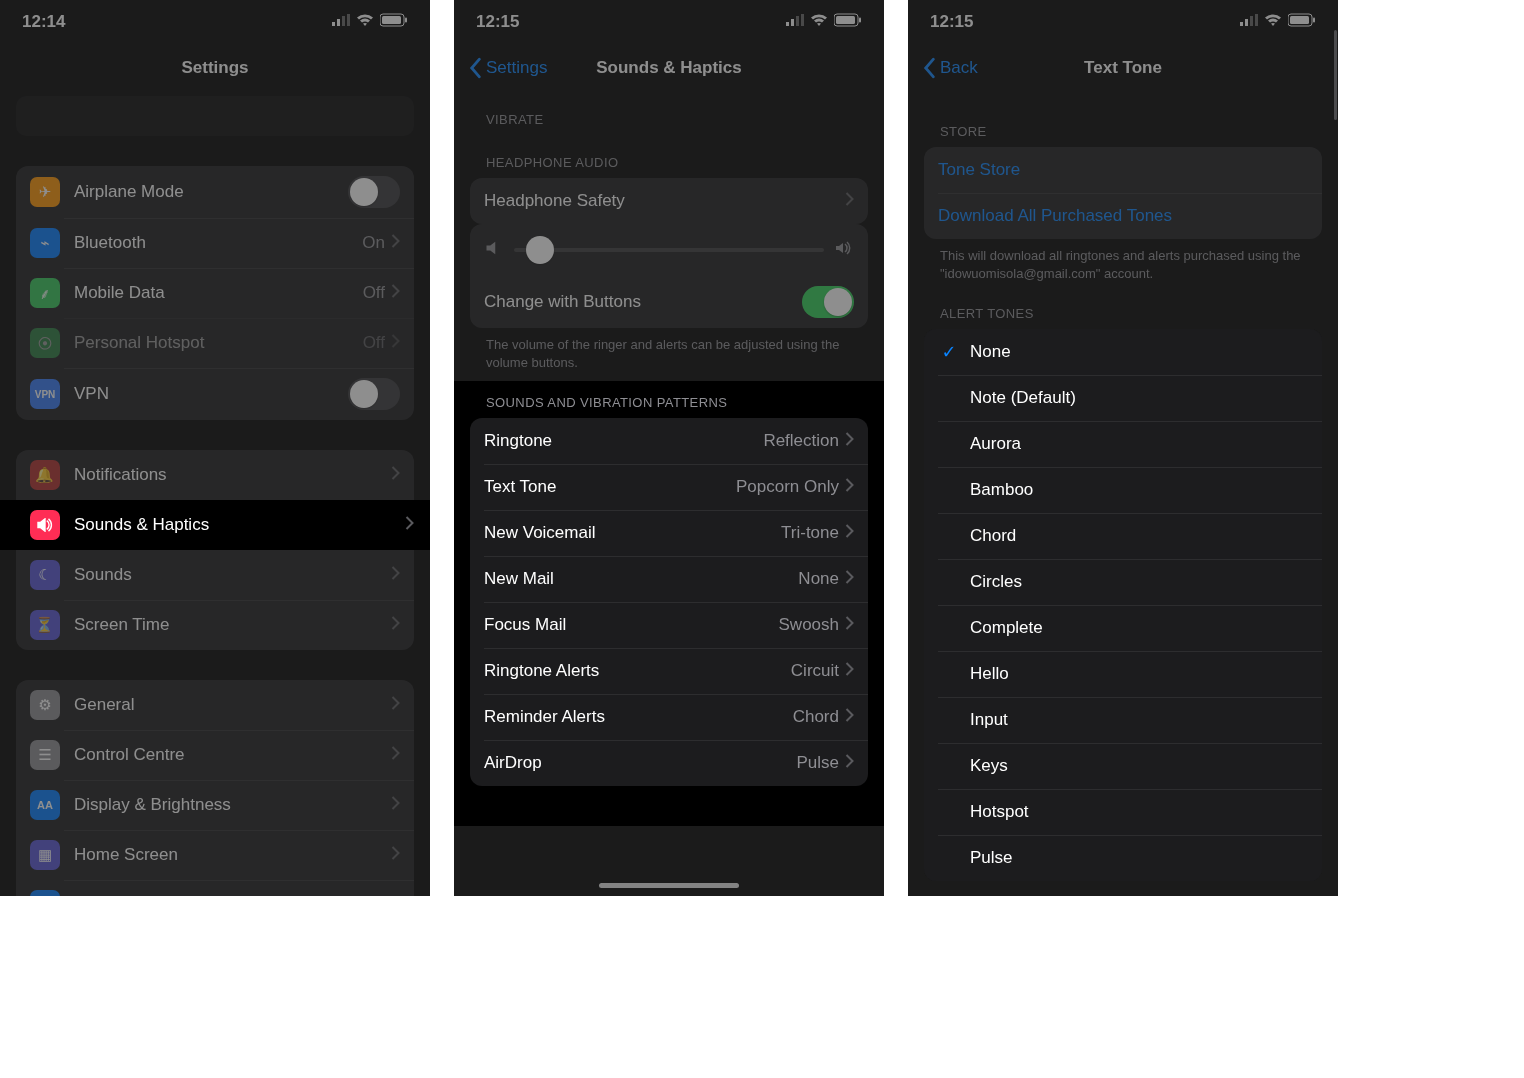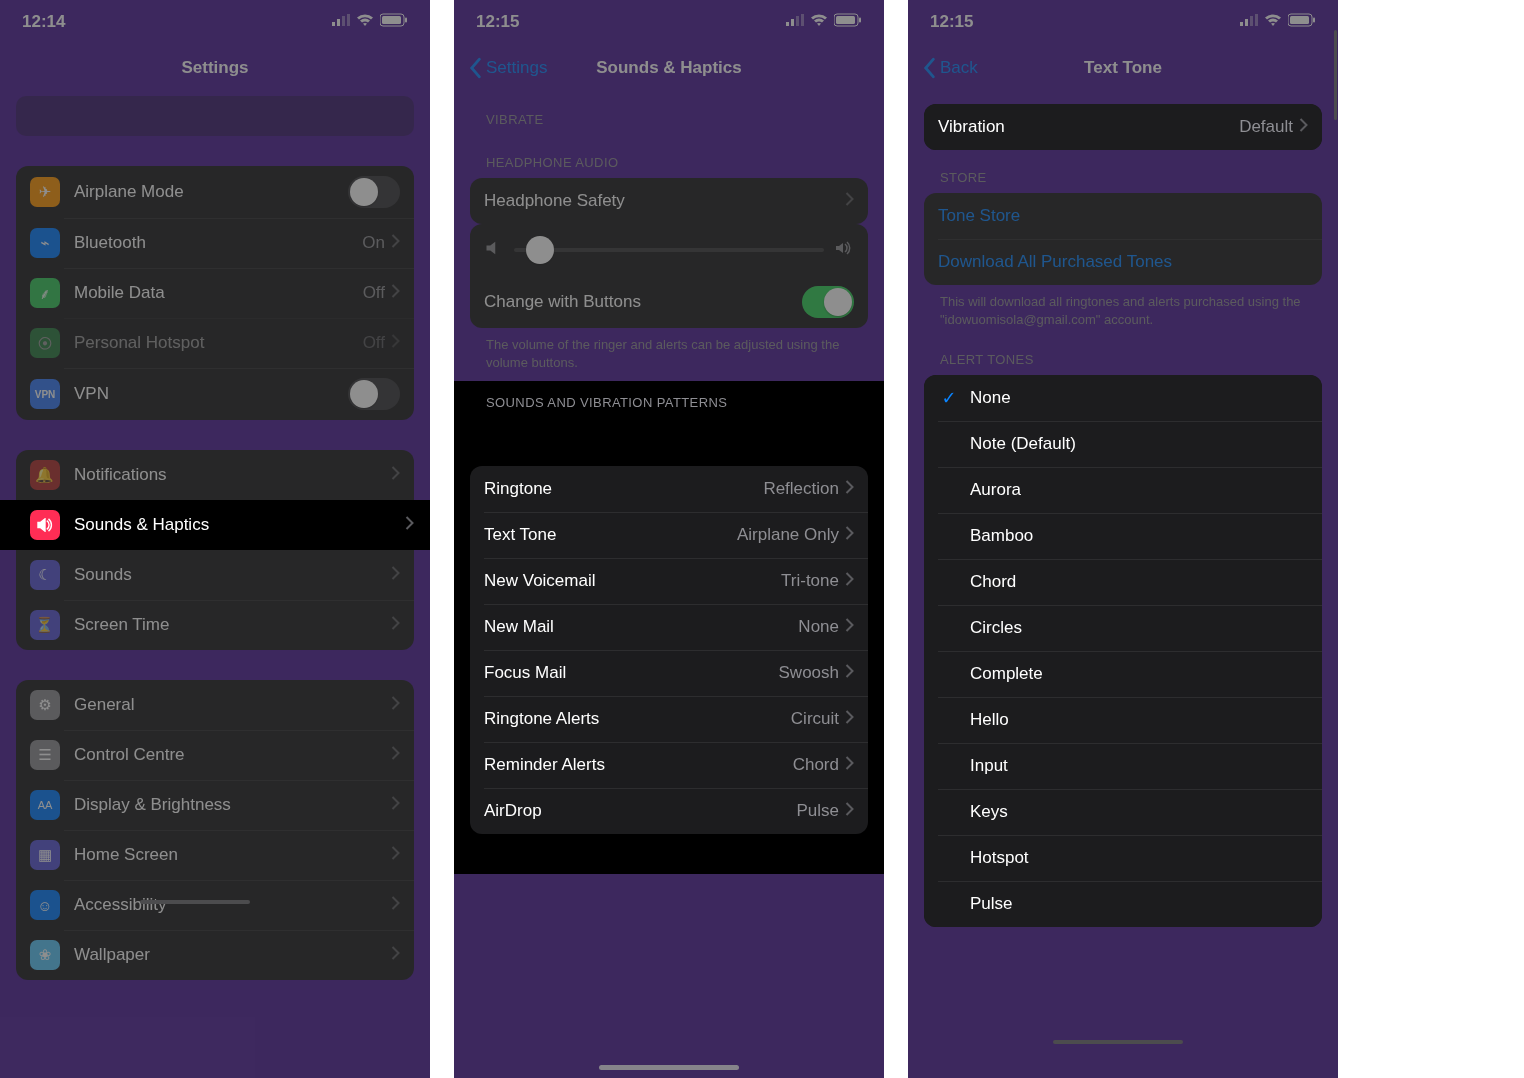--- a/index.html
+++ b/index.html
@@ -8,22 +8,22 @@
     font-family: -apple-system, BlinkMacSystemFont, "Segoe UI", Helvetica, Arial, sans-serif;
     width: 1524px;
     height: 1078px;
     overflow: hidden;
     display: flex;
     gap: 24px;
     padding: 0;
   }
   .phone {
     width: 430px;
-    height: 1078px;
-    background: #4c1d95;
+    height: 896px;
+    background: #000000;
     position: relative;
     overflow: hidden;
     flex: 0 0 auto;
   }
   .dim::after {
     content:"";
     position:absolute;
     inset:0;
     background: rgba(50,50,50,0.55);
     pointer-events:none;
@@ -75,21 +75,21 @@
   .section-footer {
     color:#8e8e93; font-size:13px;
     padding: 8px 32px 4px; line-height:1.35;
   }
   .group {
     margin: 0 16px;
     background:#1c1c1e;
     border-radius:12px;
     overflow:hidden;
   }
-  .group.highlight { background:#1c1c1e;margin-top:48px; }
+  .group.highlight { background:#1c1c1e; }
   .cell {
     display:flex;
     align-items:center;
     min-height:46px;
     padding: 10px 14px;
     color:#fff;
     font-size:17px;
     position:relative;
   }
   .cell + .cell::before {
@@ -292,21 +292,21 @@
           </svg></span>
     </div>
     <div class="cell">
       <span class="icon ic-gray">☰</span>
       <span class="label">Control Centre</span>
       <span class="chev"><svg viewBox="0 0 8 14">
             <path d="M1 1 L7 7 L1 13" fill="none" stroke="currentColor" stroke-width="2"></path>
           </svg></span>
     </div>
     <div class="cell">
-      <span class="icon ic-blue" style="font-size:11px;font-weight:400">AA</span>
+      <span class="icon ic-blue" style="font-size:11px;font-weight:700">AA</span>
       <span class="label">Display &amp; Brightness</span>
       <span class="chev"><svg viewBox="0 0 8 14">
             <path d="M1 1 L7 7 L1 13" fill="none" stroke="currentColor" stroke-width="2"></path>
           </svg></span>
     </div>
     <div class="cell">
       <span class="icon ic-indigo">▦</span>
       <span class="label">Home Screen</span>
       <span class="chev"><svg viewBox="0 0 8 14">
             <path d="M1 1 L7 7 L1 13" fill="none" stroke="currentColor" stroke-width="2"></path>
@@ -399,21 +399,21 @@
     <div class="group highlight" id="sounds-list">
         <div class="cell no-icon">
           <span class="label">Ringtone</span>
           <span class="value">Reflection</span>
           <span class="chev"><svg viewBox="0 0 8 14">
               <path d="M1 1 L7 7 L1 13" fill="none" stroke="currentColor" stroke-width="2"></path>
             </svg></span>
         </div>
         <div class="cell no-icon">
           <span class="label">Text Tone</span>
-          <span class="value">Airplane Only</span>
+          <span class="value">Popcorn Only</span>
           <span class="chev"><svg viewBox="0 0 8 14">
               <path d="M1 1 L7 7 L1 13" fill="none" stroke="currentColor" stroke-width="2"></path>
             </svg></span>
         </div>
         <div class="cell no-icon">
           <span class="label">New Voicemail</span>
           <span class="value">Tri-tone</span>
           <span class="chev"><svg viewBox="0 0 8 14">
               <path d="M1 1 L7 7 L1 13" fill="none" stroke="currentColor" stroke-width="2"></path>
             </svg></span>
@@ -482,29 +482,20 @@
     <div class="nav-back">
       <svg viewBox="0 0 12 20">
           <path d="M10 2 L3 10 L10 18" fill="none" stroke="currentColor" stroke-width="2.5" stroke-linecap="round"></path>
         </svg>
       <span>Back</span>
     </div>
     <div class="nav-title">Text Tone</div>
   </div>
 
   <div style="height:12px"></div>
-  <div class="group undim cell" style="margin:0 16px;border-radius:12px;display:block;padding:0">
-    <div class="cell no-icon">
-      <span class="label">Vibration</span>
-      <span class="value">Default</span>
-      <span class="chev"><svg viewBox="0 0 8 14">
-            <path d="M1 1 L7 7 L1 13" fill="none" stroke="currentColor" stroke-width="2"></path>
-          </svg></span>
-    </div>
-  </div>
 
   <div class="section-header">Store</div>
   <div class="group">
     <div class="cell no-icon">
       <span class="label link">Tone Store</span>
     </div>
     <div class="cell no-icon">
       <span class="label link">Download All Purchased Tones</span>
     </div>
   </div>

